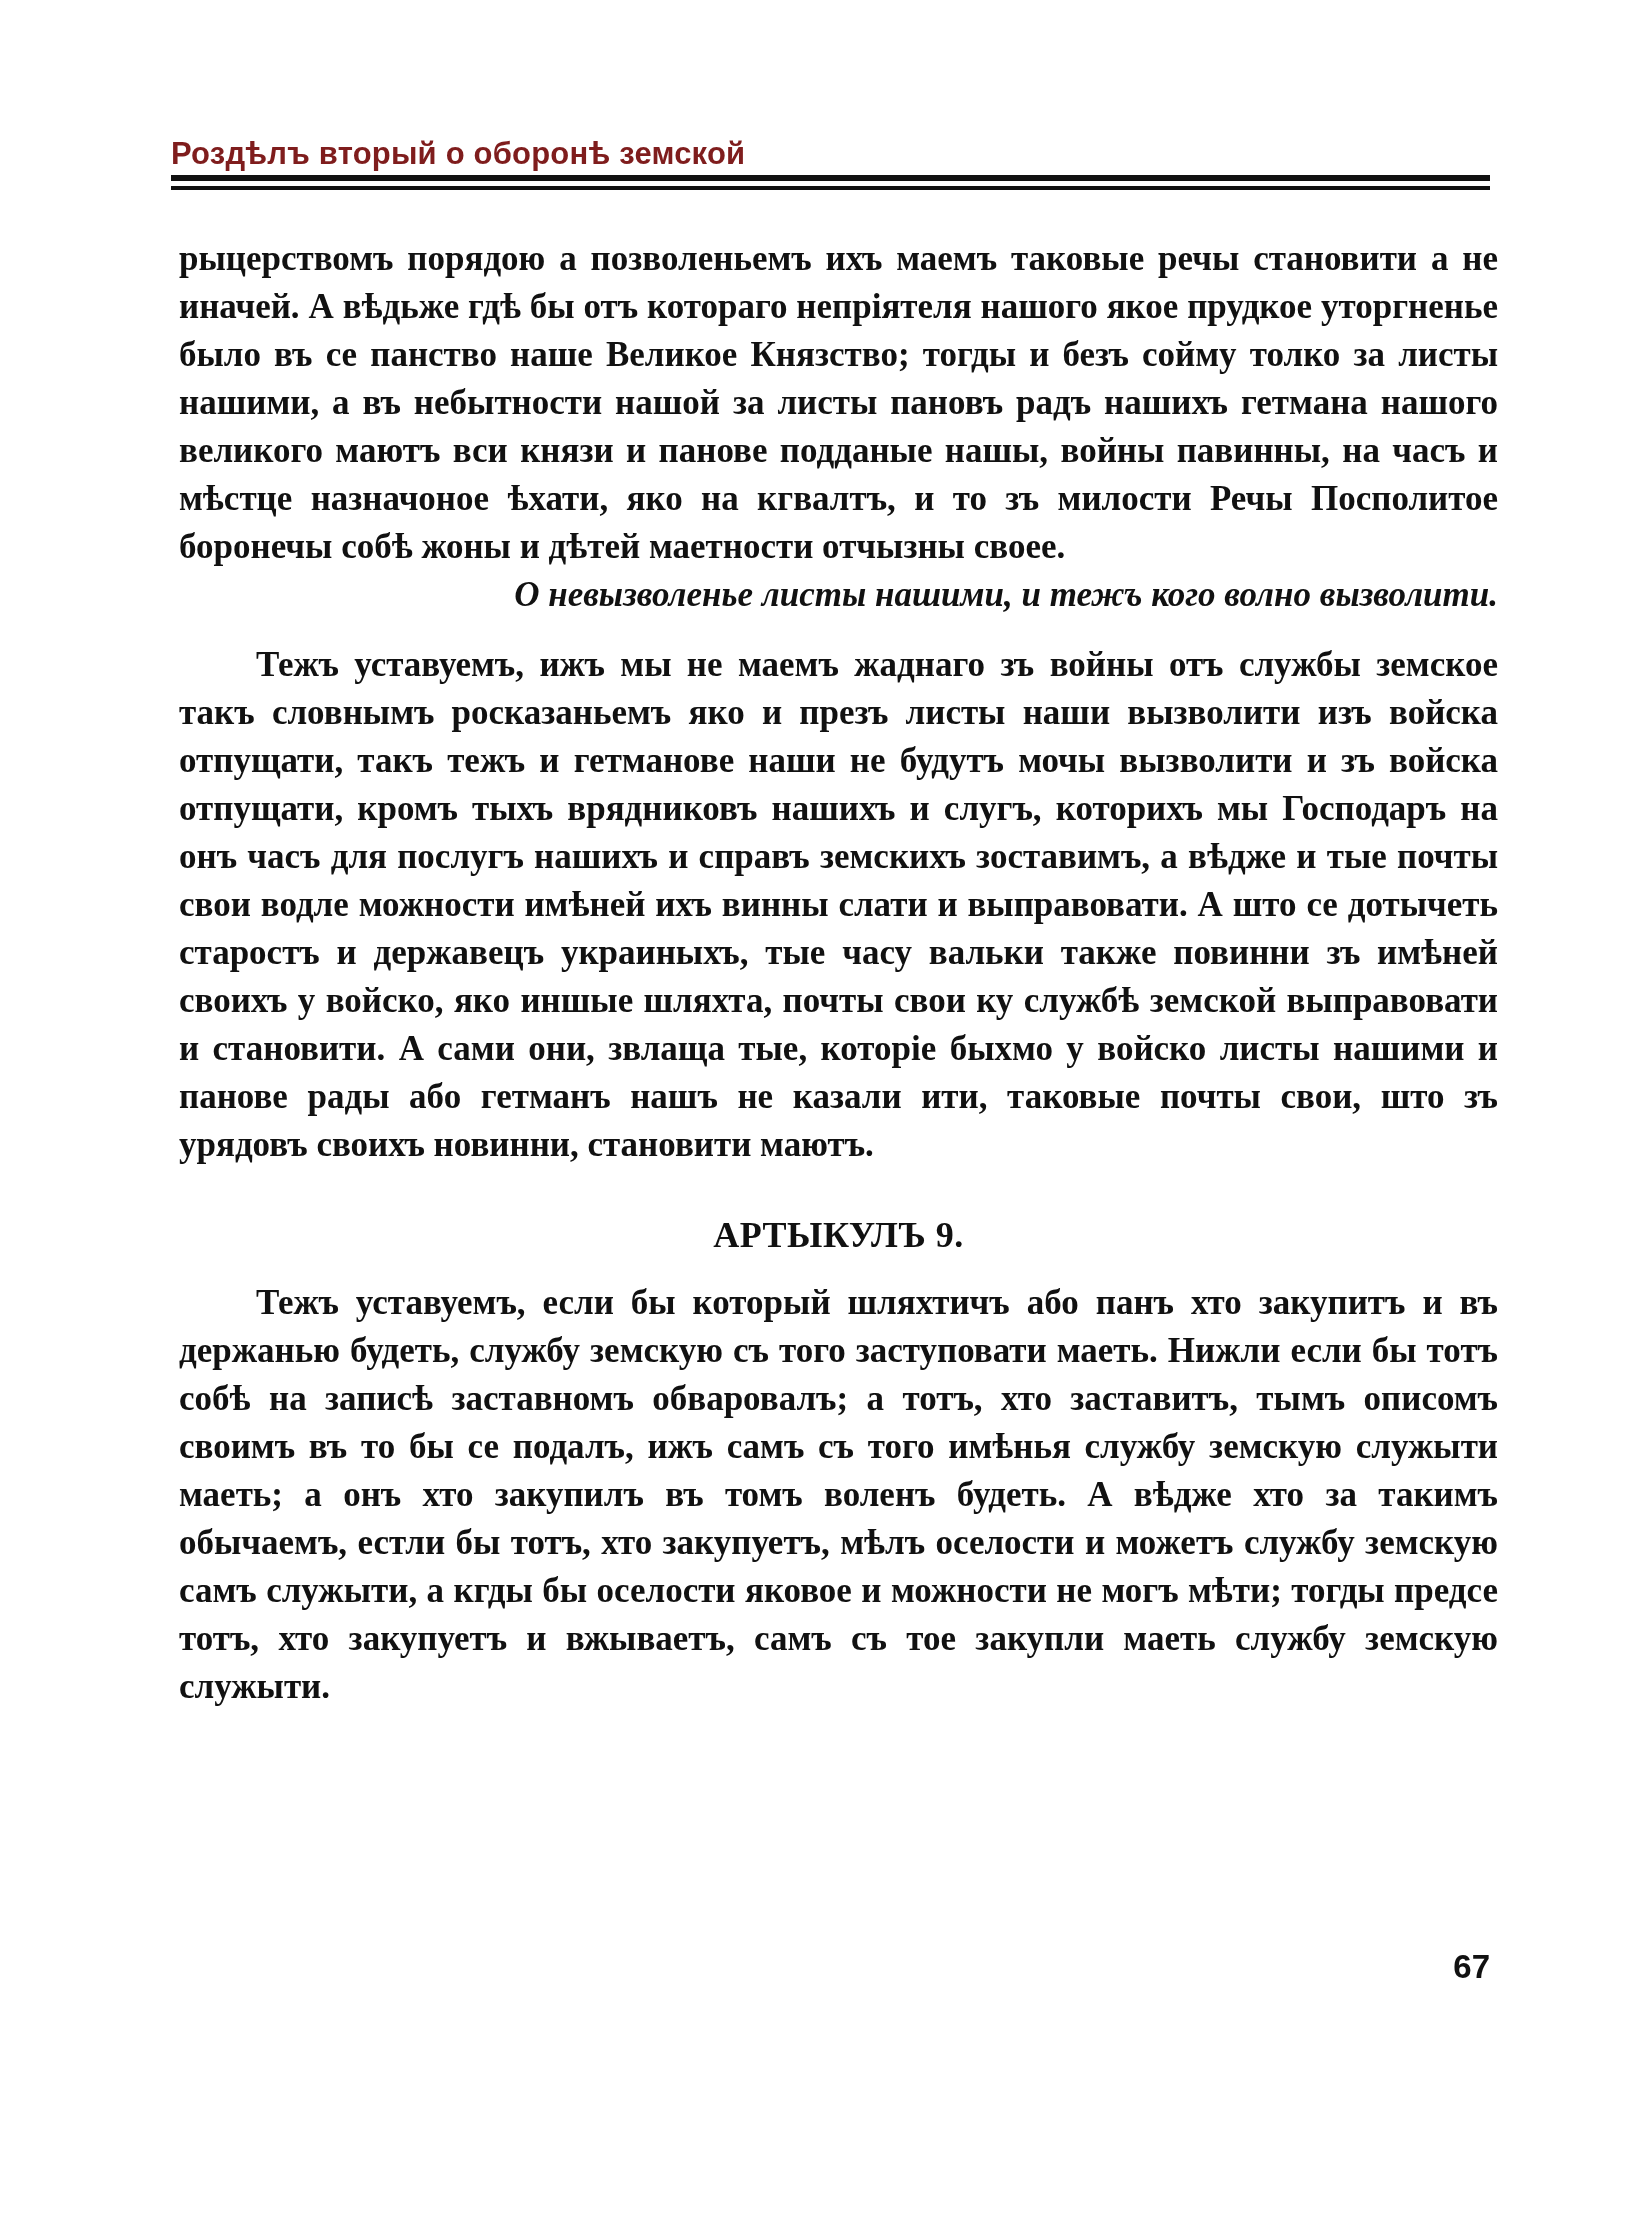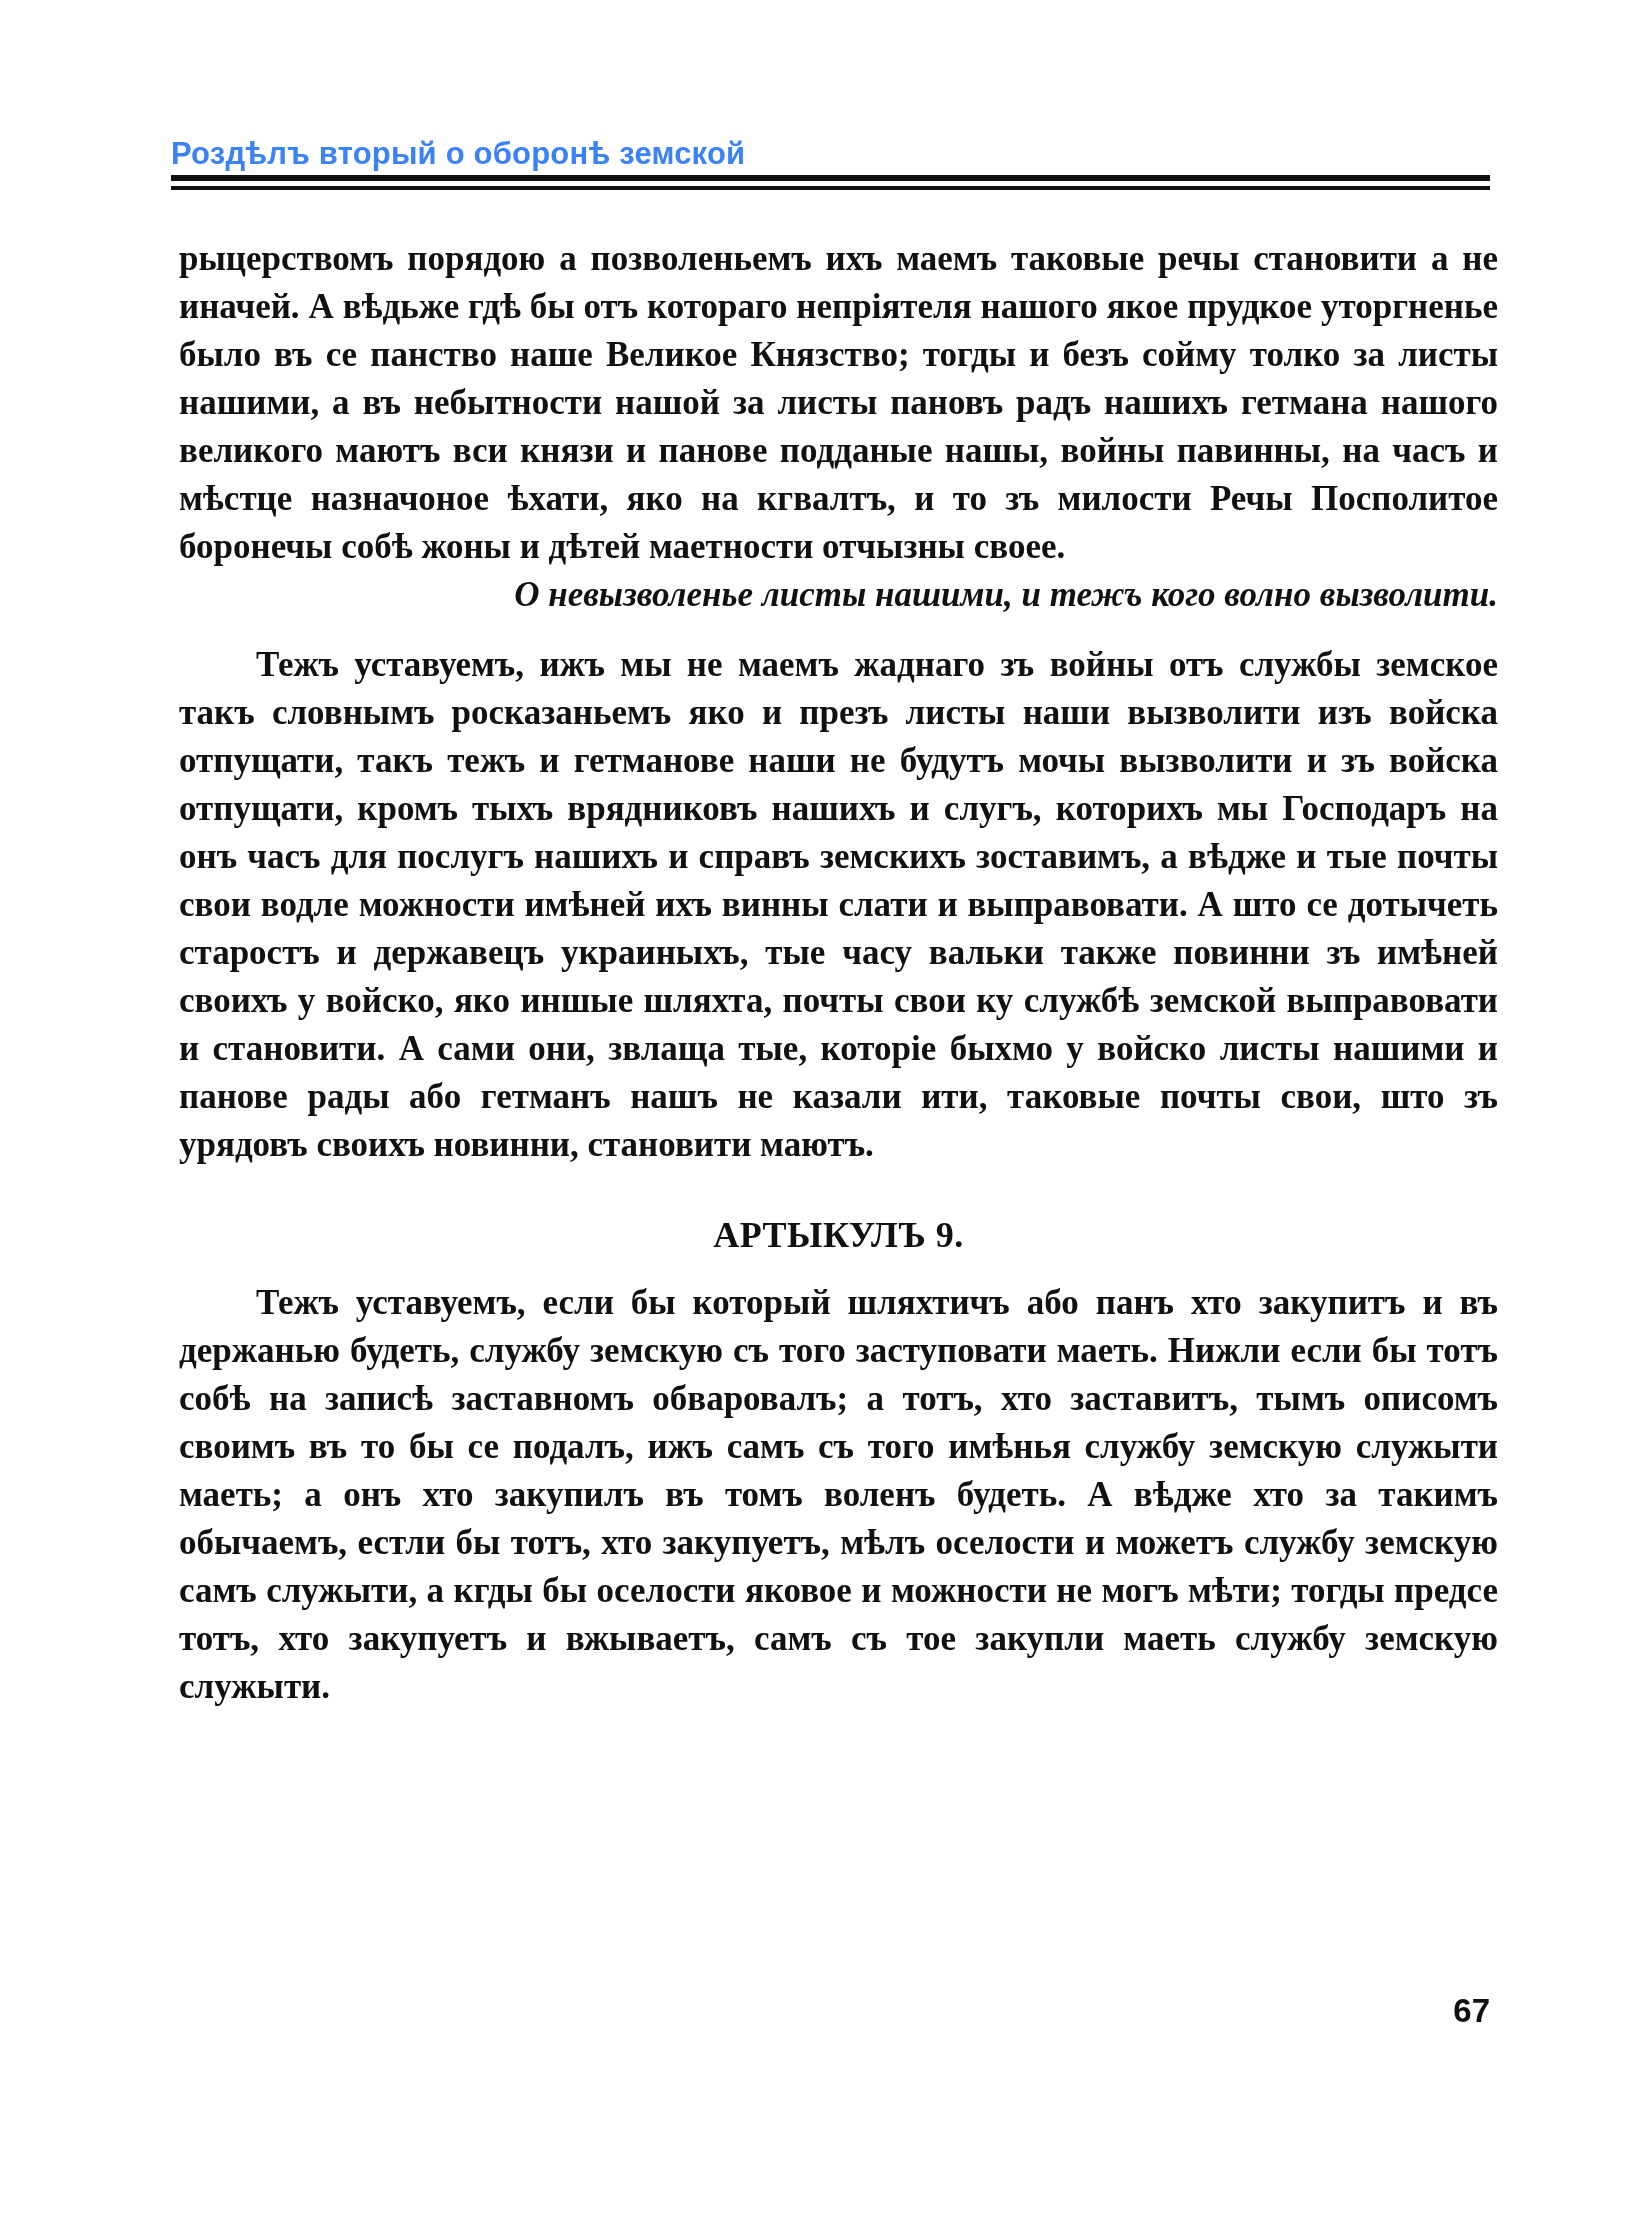--- a/index.html
+++ b/index.html
@@ -1,33 +1,33 @@
 <!DOCTYPE html>
 <html style="font-size:14.7px"><head>
 <meta charset="utf-8">
 <style>
   html, body { margin: 0; padding: 0; background: #ffffff; }
   body { width: 1647px; height: 2226px; position: relative; overflow: hidden; color: #111; }
   .page { position: absolute; left: 171px; top: 0; width: 1319px; height: 2226px; }
   .running-head {
     position: absolute; top: 136px; left: 0;
     font-family: "Liberation Sans", sans-serif; font-weight: bold;
-    font-size: 31px; letter-spacing: 0.2px; color: #3b82f6;
+    font-size: 31px; letter-spacing: 0.2px; color: #7f1d1d;
   }
   .rule-thick { position: absolute; left: 0; width: 1319px; top: 175px; height: 6.4px; background: #111; }
   .rule-thin { position: absolute; left: 0; width: 1319px; top: 186px; height: 3.7px; background: #111; }
   .body { position: absolute; top: 235px; left: 8px; width: 1319px;
     font-family: "Liberation Serif", serif; font-weight: bold; font-size: 35px; line-height: 48px; color: #111; }
   p { margin: 0; text-align: justify; }
   .indent { text-indent: 77px; }
   .art-title { text-align: center; margin: 42px 0 20px 0; font-size: 36px; letter-spacing: 0.5px; }
   .art-sub { text-align: right; font-style: italic; margin: 0 0 22px 0; }
   .art-sub.justify { text-align: justify; text-align-last: center; }
   .page-number {
-    position: absolute; top: 1992px; right: 0;
+    position: absolute; top: 1948px; right: 0;
     font-family: "Liberation Sans", sans-serif; font-weight: bold; font-size: 33px; color: #111;
   }
 </style>
 </head>
 <body>
 
 <div class="page">
   <div class="running-head">Роздѣлъ вторый о оборонѣ земской</div>
   <div class="rule-thick"></div>
   <div class="rule-thin"></div>

